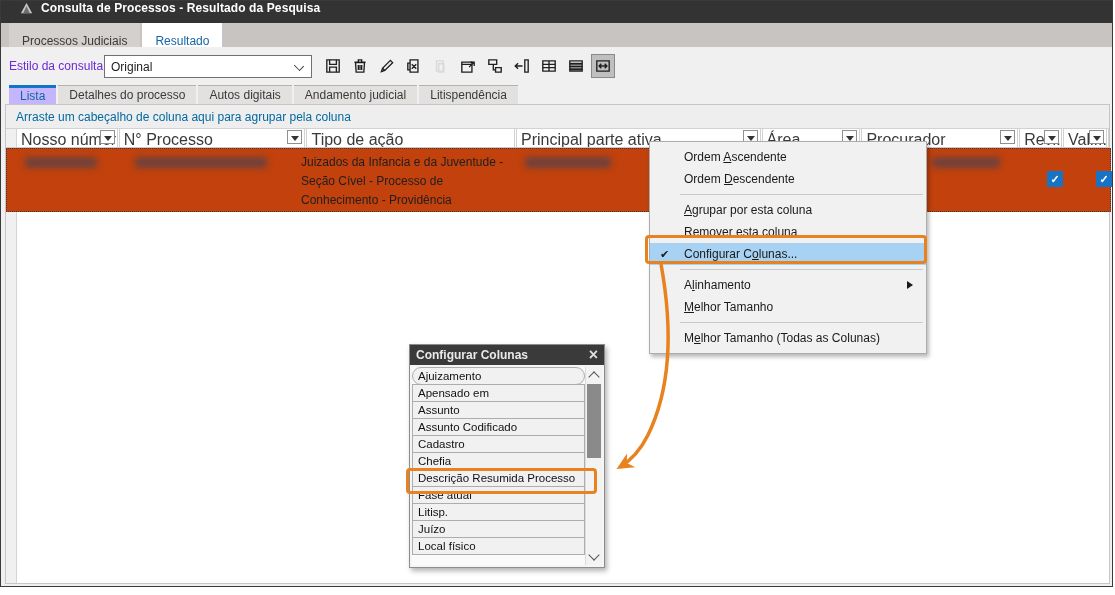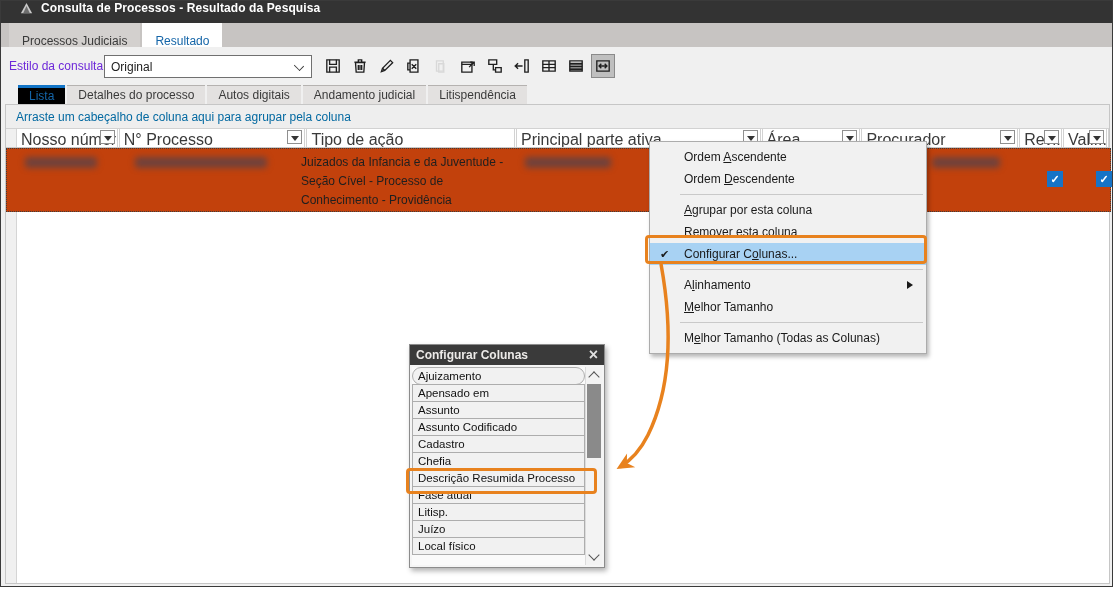--- a/index.html
+++ b/index.html
@@ -26,21 +26,21 @@
   .combo .chev{position:absolute;right:8px;top:6px;width:8px;height:8px;border-right:1.6px solid #3a3a3a;border-bottom:1.6px solid #3a3a3a;transform:rotate(45deg) scale(1,.8);}
   .tb-icons{position:absolute;left:320px;top:7px;display:flex;gap:3px;}
   .tb-btn{width:24px;height:24px;display:flex;align-items:center;justify-content:center;border:1px solid transparent;}
   .tb-btn svg{width:18px;height:18px;}
   .tb-btn.disabled{opacity:.45;}
   .tb-btn.pressed{background:#bfbfbf;border:1px solid #8a8a8a;}
 
   
   .subtabs{position:absolute;left:0;top:84px;right:0;height:19px;display:flex;padding-left:8px;gap:2px;background:#f0f0f0;}
   .subtab{padding:0 11px;font-size:12px;color:#3a3a3a;background:#e3e1e0;border-top:1px solid #b5b2b0;display:flex;align-items:center;cursor:default;}
-  .subtab.active{background:#000000;color:#1465a8;border-top:3px solid #1274c6;padding-top:0;margin-left:9px;}
+  .subtab.active{background:#c4b5fd;color:#1465a8;border-top:3px solid #1274c6;padding-top:0;}
 
   
   .panel{position:absolute;left:4px;top:103px;width:1105px;bottom:2px;border:1px solid #c6c6c6;background:#ffffff;}
   .groupbar{position:absolute;left:0;top:0;right:0;height:24px;background:#eeeeee;border-bottom:1px solid #d2d2d2;display:flex;align-items:center;padding-left:10px;font-size:12px;color:#0369a1;}
   .headerrow{position:absolute;left:0;top:24px;right:0;height:19px;background:#ffffff;border-bottom:1px solid #c9c9c9;display:flex;}
   .gutter-h{width:11px;background:#f0f0f0;border-right:1px solid #d5d5d5;}
   .hcell{position:relative;font-size:16px;color:#3a3a3a;padding:2px 4px 0 4px;border-right:3px double #d2d2d2;overflow:hidden;white-space:nowrap;}
   .filterbtn{position:absolute;right:2px;top:1px;width:15px;height:14px;background:#fdfdfd;border:1px solid #8f8f8f;}
   .filterbtn::after{content:"";position:absolute;left:3px;top:5px;border:4px solid transparent;border-top:5px solid #333;}
   .gutter-strip{position:absolute;left:0;top:43px;bottom:0;width:11px;background:#f0f0f0;border-right:1px solid #d5d5d5;}

